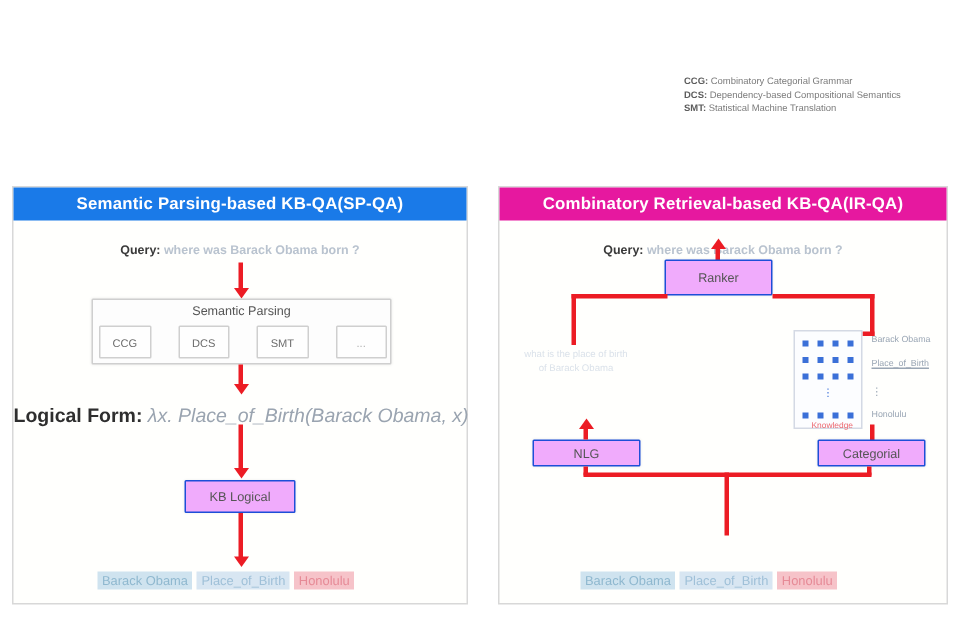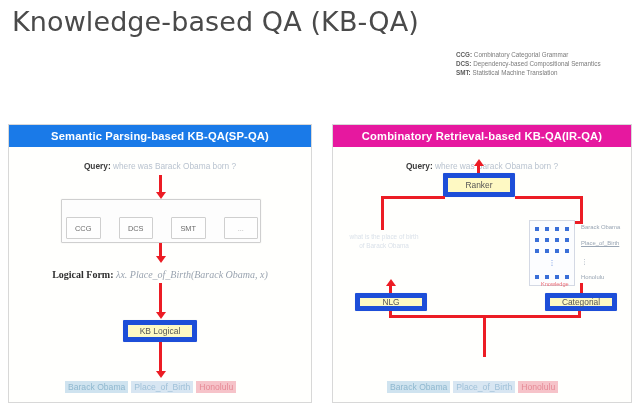--- a/index.html
+++ b/index.html
@@ -43,33 +43,33 @@
 
   .panel-body { position: absolute; left: 0; top: 22px; width: 100%; height: 257px; }
 
   
   .lbl-bold { font-weight: 700; color: #3a3a3a; }
 
   .query-line {
     position: absolute; font-size: 8.3px; white-space: nowrap;
     text-align: center; width: 100%; left: 0;
   }
-  .query-line .q-text { color: #b9c3cf; font-style: normal; }
+  .query-line .q-text { color: #b9c3cf; font-style: normal; font-weight: bold; }
 
   .logical-line {
     position: absolute; left: 0; width: 100%; text-align: center;
-    font-size: 10px; white-space: nowrap;
-    font-family: Liberation Serif, serif;
+    font-size: 13px; white-space: nowrap;
+    font-family: Liberation Sans, sans-serif;
   }
   .logical-line .lf-label { font-weight: 700; color: #2e2e2e; }
   .logical-line .lf-val { font-style: italic; color: #9aa4b0; }
 
   
   .box {
-    position: absolute; background: #fef9c3; border: 5px solid #1d4ed8;
+    position: absolute; background: #f0abfc; border: 1px solid #1d4ed8;
     display: flex; align-items: center; justify-content: center;
     font-size: 8.5px; color: #555; border-radius: 1px;
     box-shadow: 0 0 2px rgba(0,0,0,0.07);
   }
 
   
   #sp-outer {
     position: absolute; left: 52px; top: 52px; width: 200px; height: 44px;
     background: #fdfdfd; border: 1px solid #cfcfcf; border-radius: 1px;
     box-shadow: 0 0 2px rgba(0,0,0,0.07);
@@ -147,21 +147,20 @@
   #emb-anno {
     position: absolute; left: 208px; top: 134px;
     font-size: 5.6px; color: #ec6a72; white-space: nowrap;
   }
 </style>
 </head>
 <body>
 
 <div id="slide">
 
-  <div class="slide-title">Knowledge-based QA (KB-QA)</div>
 
   <div class="legend">
     <div class="row">
       <b>CCG:</b><span> Combinatory Categorial Grammar</span>
     </div>
     <div class="row">
       <b>DCS:</b><span> Dependency-based Compositional Semantics</span>
     </div>
     <div class="row">
       <b>SMT:</b><span> Statistical Machine Translation</span>
@@ -174,20 +173,21 @@
     <div class="panel-body">
 
       <div class="query-line" style="top:14px;">
         <span class="lbl-bold">Query</span><span class="lbl-bold">: </span><span class="q-text">where was Barack Obama born ?</span>
       </div>
 
       <div class="arrow-v" style="left:150px; top:28px; height:18px;"></div>
       <div class="arrow-head-down" style="left:146.5px; top:45px;"></div>
 
       <div id="sp-outer">
+        <div id="sp-title">Semantic Parsing</div>
         <div id="sp-subrow">
           <div class="sub">CCG</div>
           <div class="sub">DCS</div>
           <div class="sub">SMT</div>
           <div class="sub ellipsis">...</div>
         </div>
       </div>
 
       <div class="arrow-v" style="left:150px; top:96px; height:14px;"></div>
       <div class="arrow-head-down" style="left:146.5px; top:109px;"></div>

